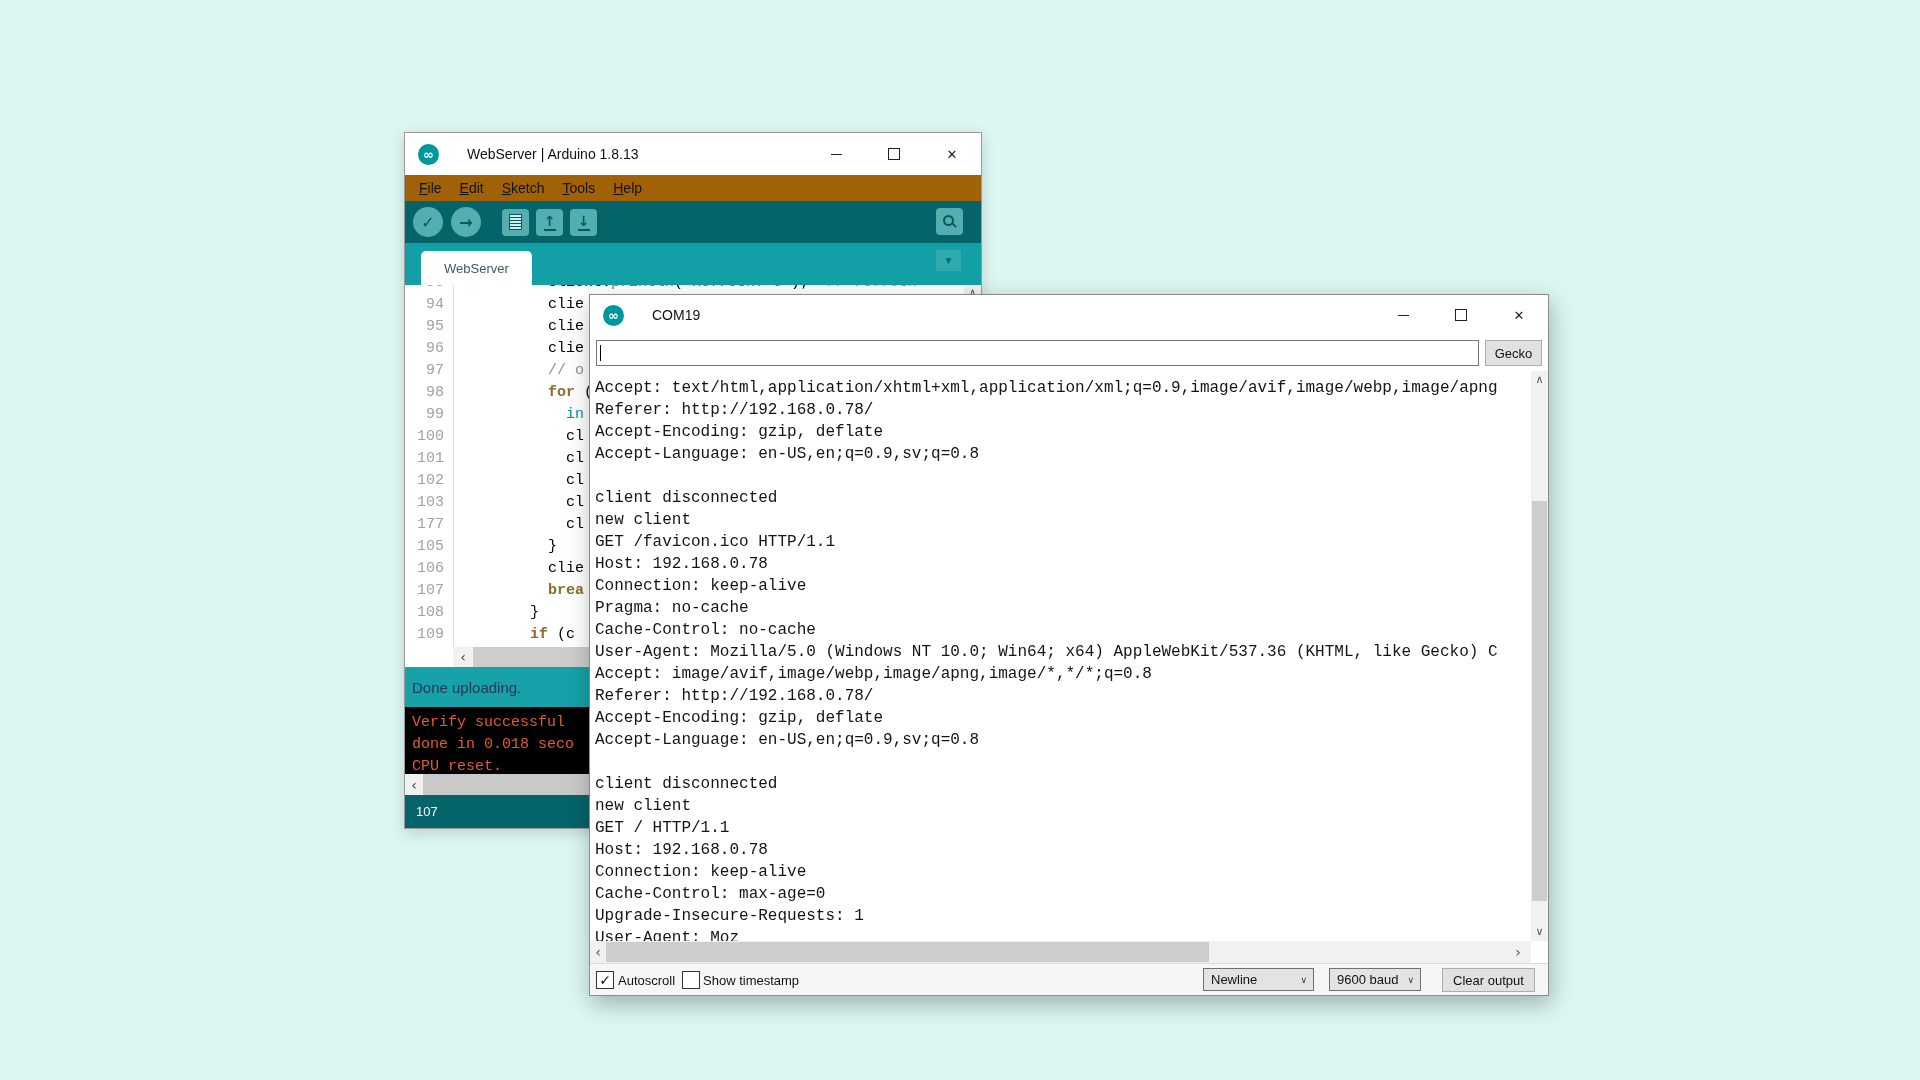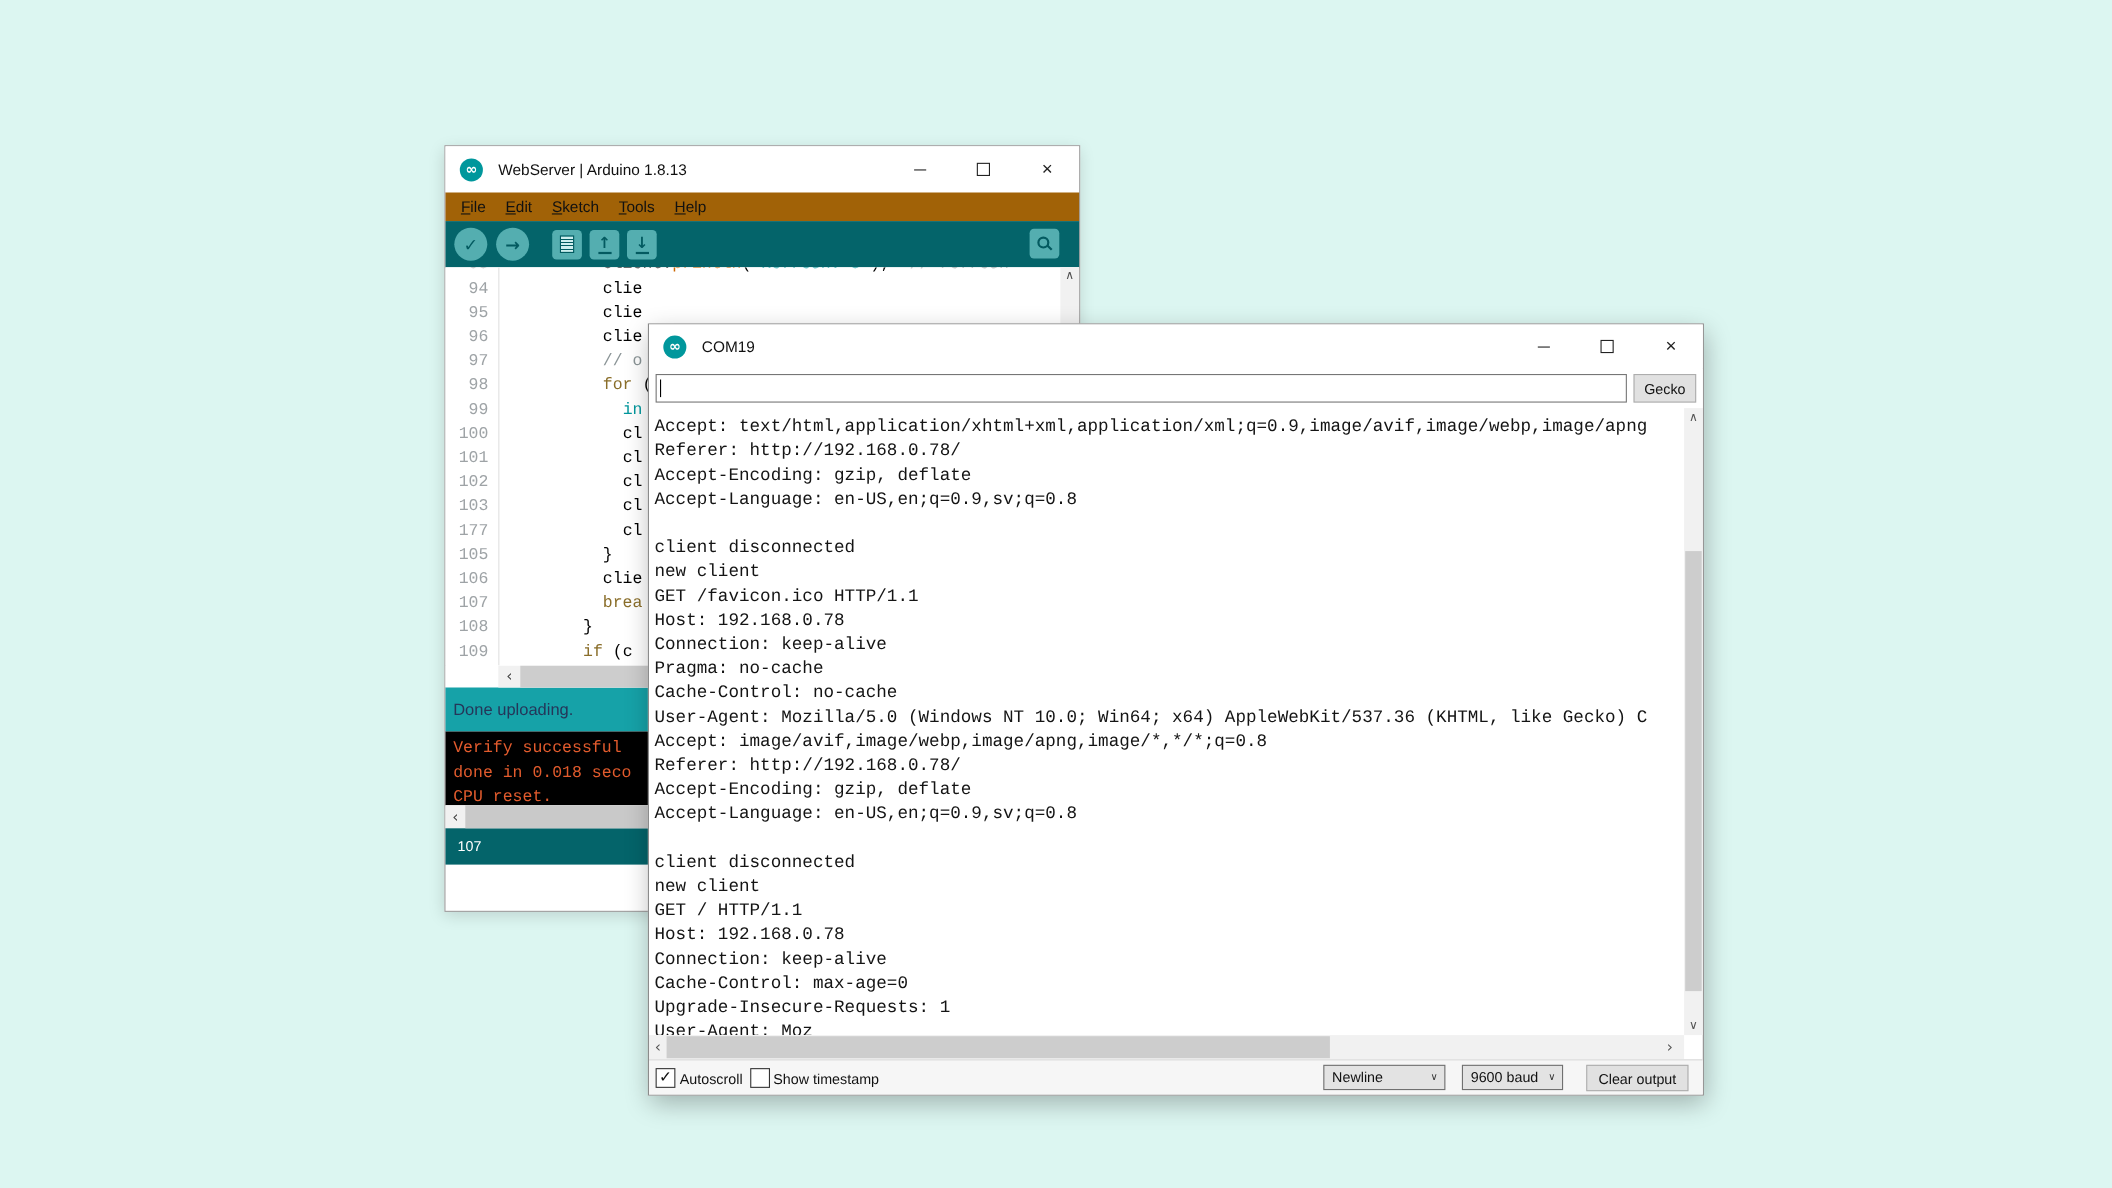--- a/index.html
+++ b/index.html
@@ -13,21 +13,21 @@
       box-shadow:2px 8px 22px rgba(0,0,0,.28)}
 
   
   .titlebar{display:flex;align-items:center;background:#fff}
   .aw .titlebar{height:42px}
   .sw .titlebar{height:40px}
   .app-icon{width:21px;height:21px;border-radius:50%;background:#00979C;color:#fff;
             display:flex;align-items:center;justify-content:center;
             font-size:13px;font-weight:bold;margin-left:13px;flex:none;
             font-family:"DejaVu Sans",sans-serif}
-  .title-text{margin-left:14px;font-size:14px;color:#111;white-space:nowrap}
+  .title-text{margin-left:28px;font-size:14px;color:#111;white-space:nowrap}
   .win-controls{margin-left:auto;display:flex;height:100%}
   .wc{width:58px;height:100%;display:flex;align-items:center;justify-content:center;color:#222}
   .glyph-min{width:11px;height:0;border-top:1px solid #222;display:block}
   .glyph-max{width:10px;height:10px;border:1px solid #222;display:block}
   .glyph-close{font-family:"DejaVu Sans",sans-serif;font-size:13px;line-height:1}
 
   
   .menubar{height:26px;display:flex;align-items:center;padding-left:5px;background:#a16207}
   .menu-item{font-size:14px;color:#111;padding:0 9px;white-space:nowrap}
   .menu-item .ul{text-decoration:underline}
@@ -60,21 +60,21 @@
 
   
   .editor{height:362px;background:#fff;display:flex;overflow:hidden;position:relative}
   .gutter{width:48px;border-right:1px solid #e0e0e0;overflow:hidden;flex:none}
   .gutter-in,.code-in{margin-top:-13px}
   .lnum{height:22px;line-height:22px;text-align:right;padding-right:9px;color:#9EA3A6;
         font-family:"Liberation Mono",monospace;font-size:15px}
   .codecol{flex:1;overflow:hidden}
   .cline{height:22px;line-height:22px;white-space:pre;color:#000;padding-left:4px;
          font-family:"Liberation Mono",monospace;font-size:15px}
-  .tok-kw{color:#8A6E2A;font-weight:normal}
+  .tok-kw{color:#8A6E2A;font-weight:bold}
   .tok-typ{color:#00979C}
   .tok-fn{color:#CC6600}
   .tok-str{color:#00979C}
   .tok-com{color:#8a9496}
   .ed-vscroll{position:absolute;right:0;top:0;width:17px;height:100%;background:#f1f1f1;
               text-align:center}
   .ed-vscroll .up{font-size:11px;color:#505050;line-height:15px;font-family:"DejaVu Sans",sans-serif}
 
   
   .hscroll{height:20px;display:flex;background:#fff}
@@ -188,20 +188,28 @@
       <span class="updown">
           <span>↓</span>
           <span class="bar"></span>
         </span>
     </div>
     <div class="tbtn-serial">
         <span class="mag"></span>
       </div>
   </div>
 
+  <div class="tabstrip">
+    <div class="tab">
+        <span>WebServer</span>
+      </div>
+    <div class="tab-dd">
+        <span>▼</span>
+      </div>
+  </div>
 
   <div class="editor">
     <div class="gutter">
       <div class="gutter-in">
           <div class="lnum">93</div>
           <div class="lnum">94</div>
           <div class="lnum">95</div>
           <div class="lnum">96</div>
           <div class="lnum">97</div>
           <div class="lnum">98</div>

